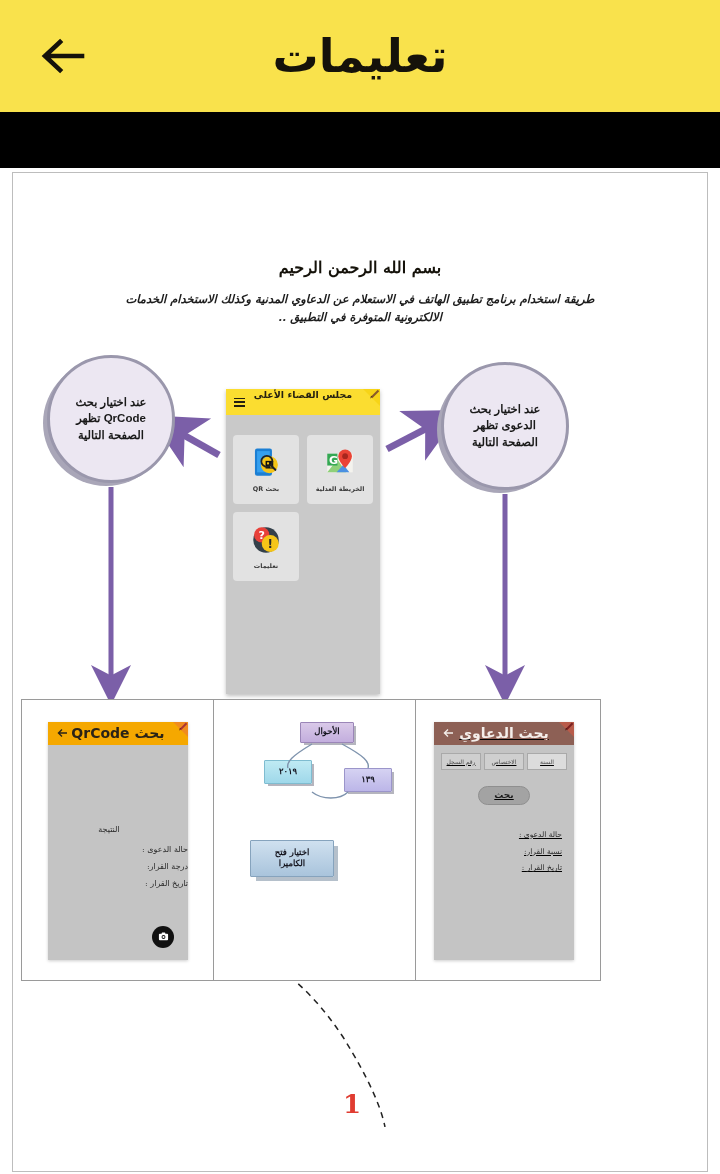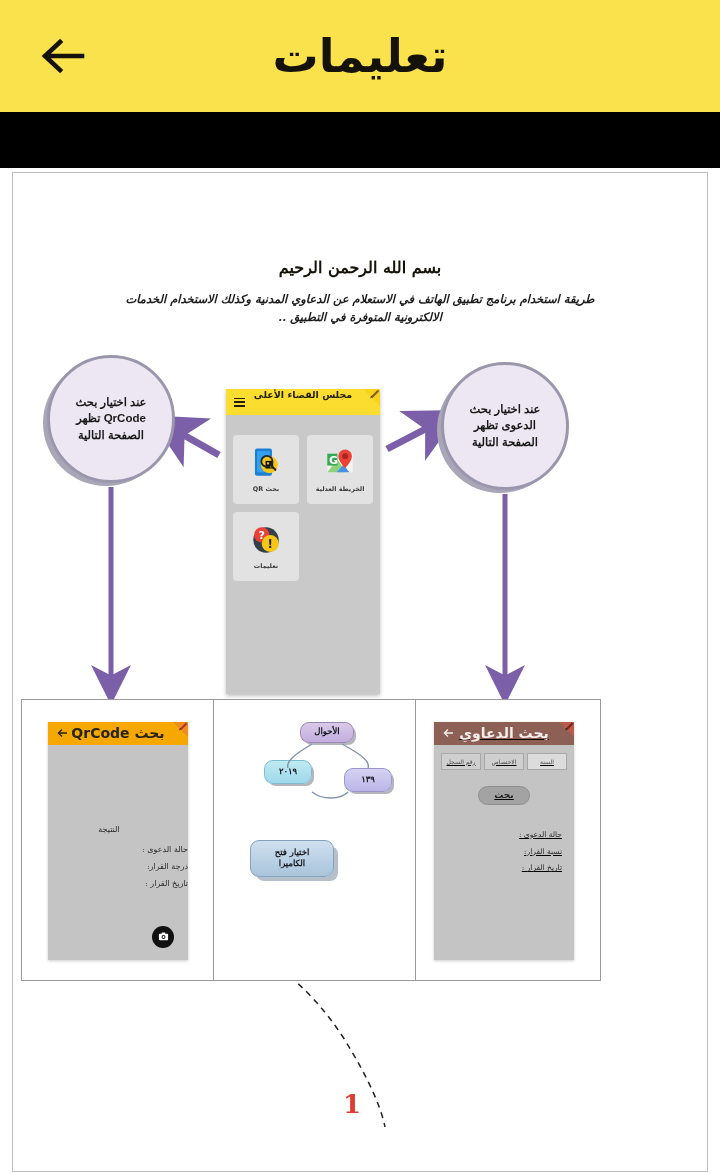--- a/index.html
+++ b/index.html
@@ -180,21 +180,21 @@
   }
   .search-btn span { font-size: 9px; font-weight: 700; color: #1c1c1c; direction: rtl; }
   .case-results {
     direction: rtl; margin-top: 22px; padding-right: 12px;
     font-size: 7.5px; color: #2b2b2b; line-height: 2.25;
     font-family: "DejaVu Serif", "Liberation Serif", serif;
   }
 
   
   .anno {
-    position: absolute; border-radius: 9px;
+    position: absolute; border-radius: 1px;
     display: flex; align-items: center; justify-content: center;
     text-align: center; direction: rtl;
     font-size: 8.5px; font-weight: 700; color: #15151f;
     box-shadow: 3px 3px 0 -1px rgba(90,90,110,.45);
     font-family: "DejaVu Serif", "Liberation Serif", serif;
     line-height: 1.35;
   }
   .anno-ahwal {
     left: 86px; top: 22px; width: 54px; height: 21px;
     background: linear-gradient(#d9c9e8, #c3aede);

